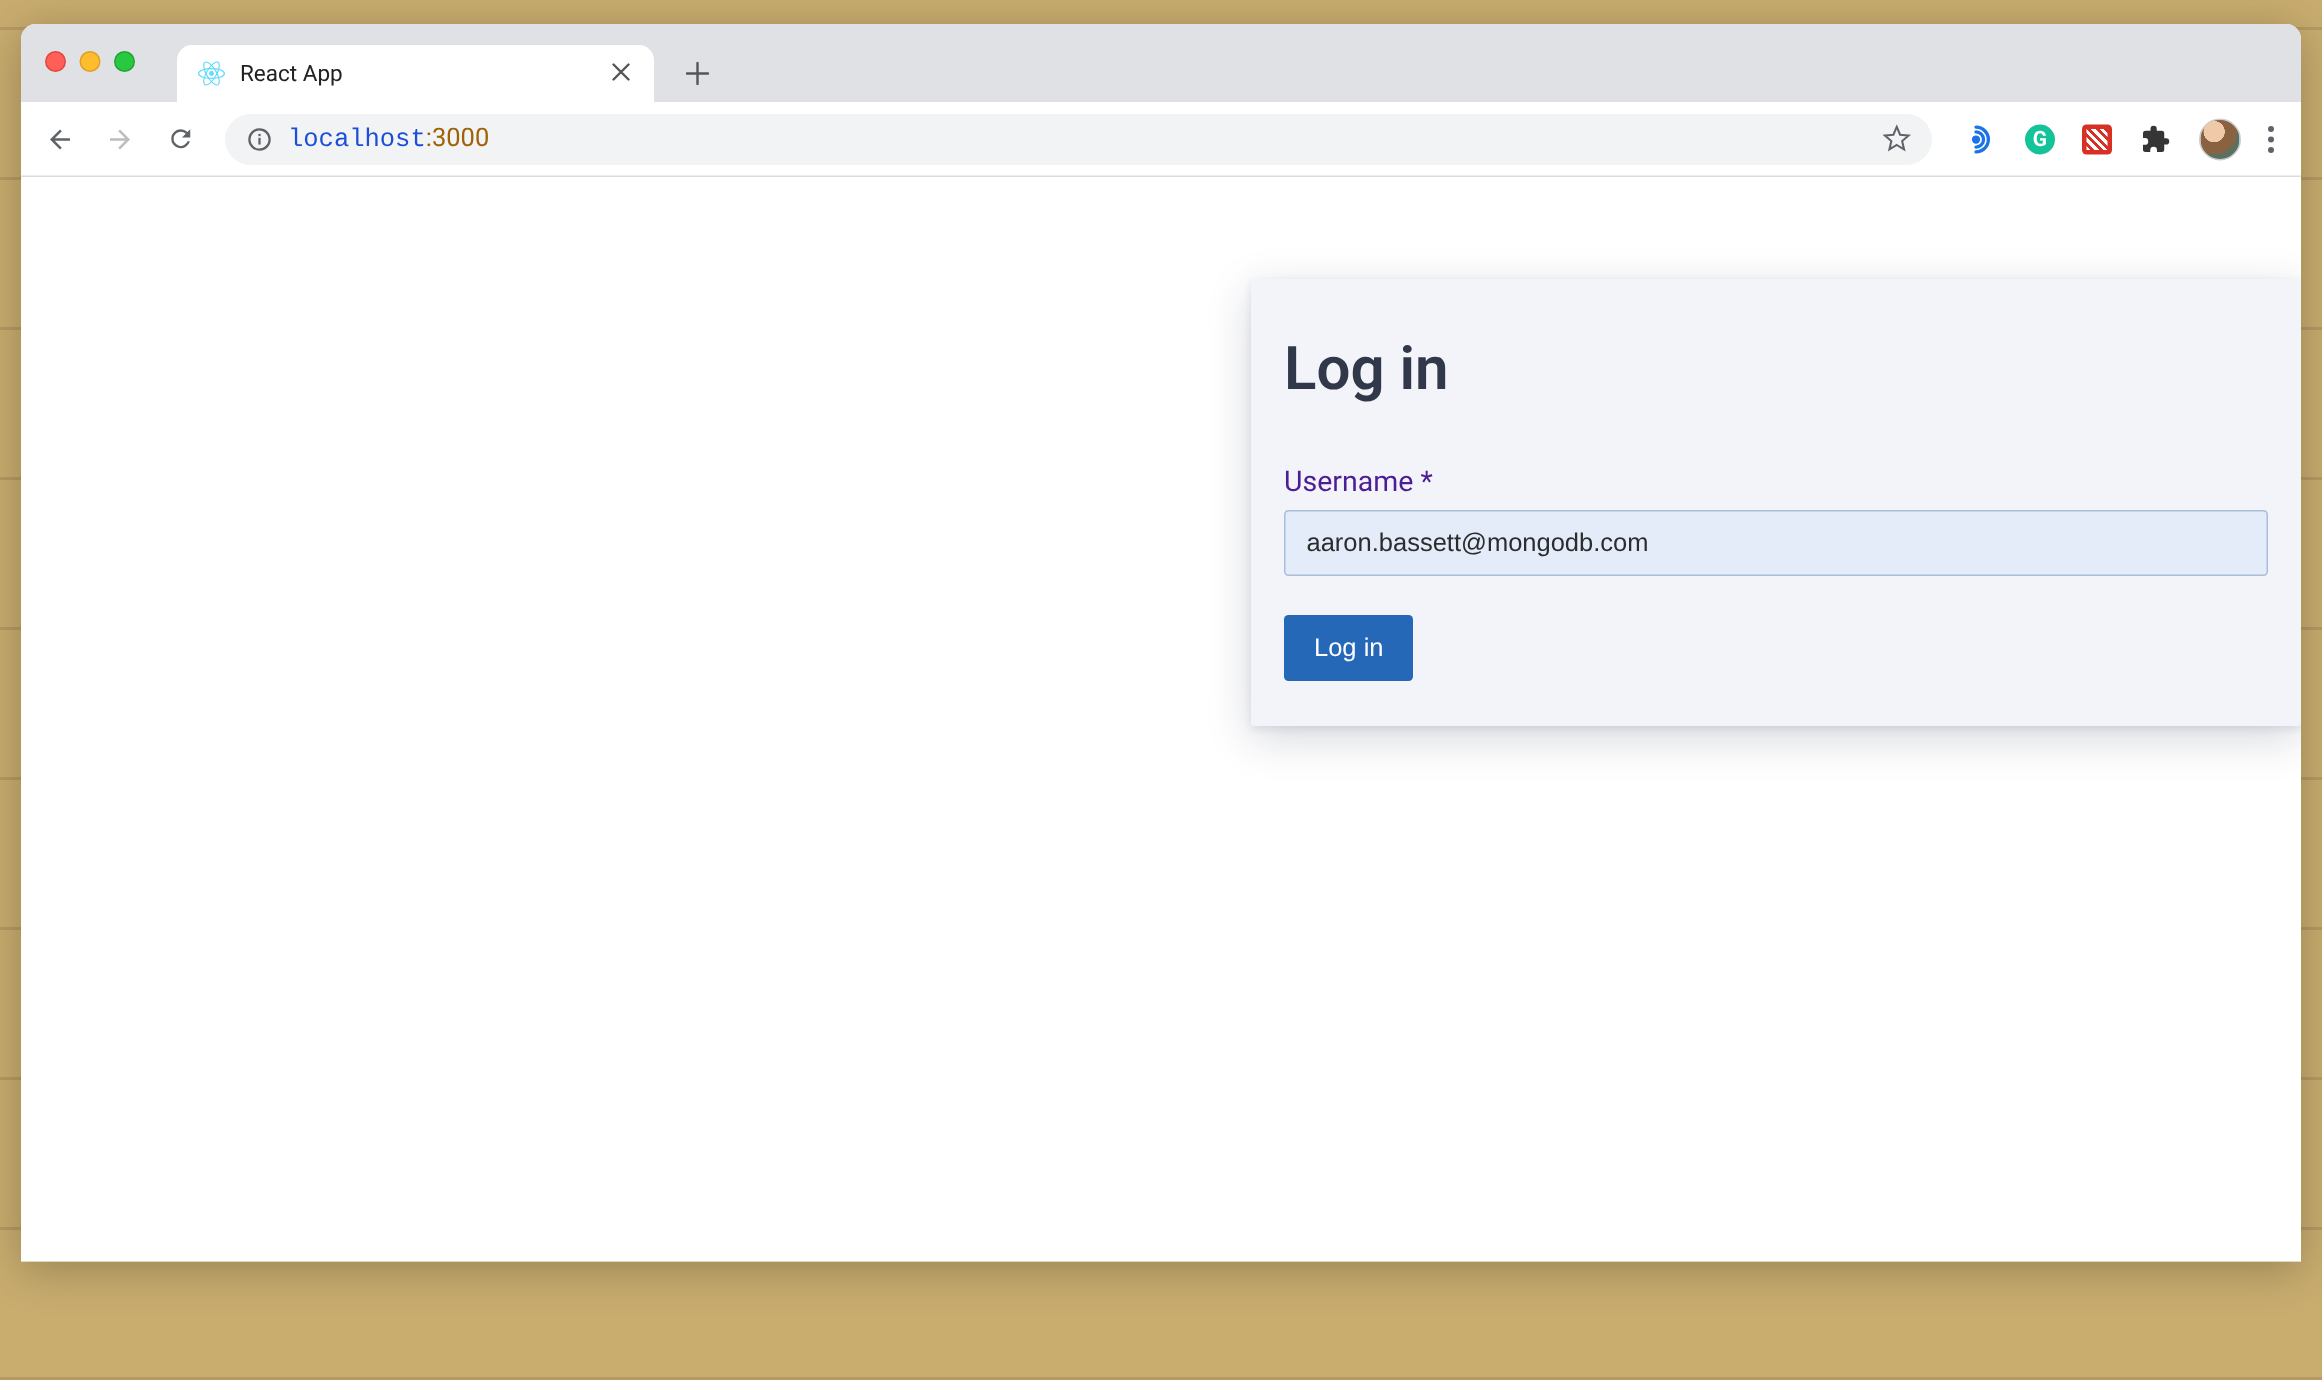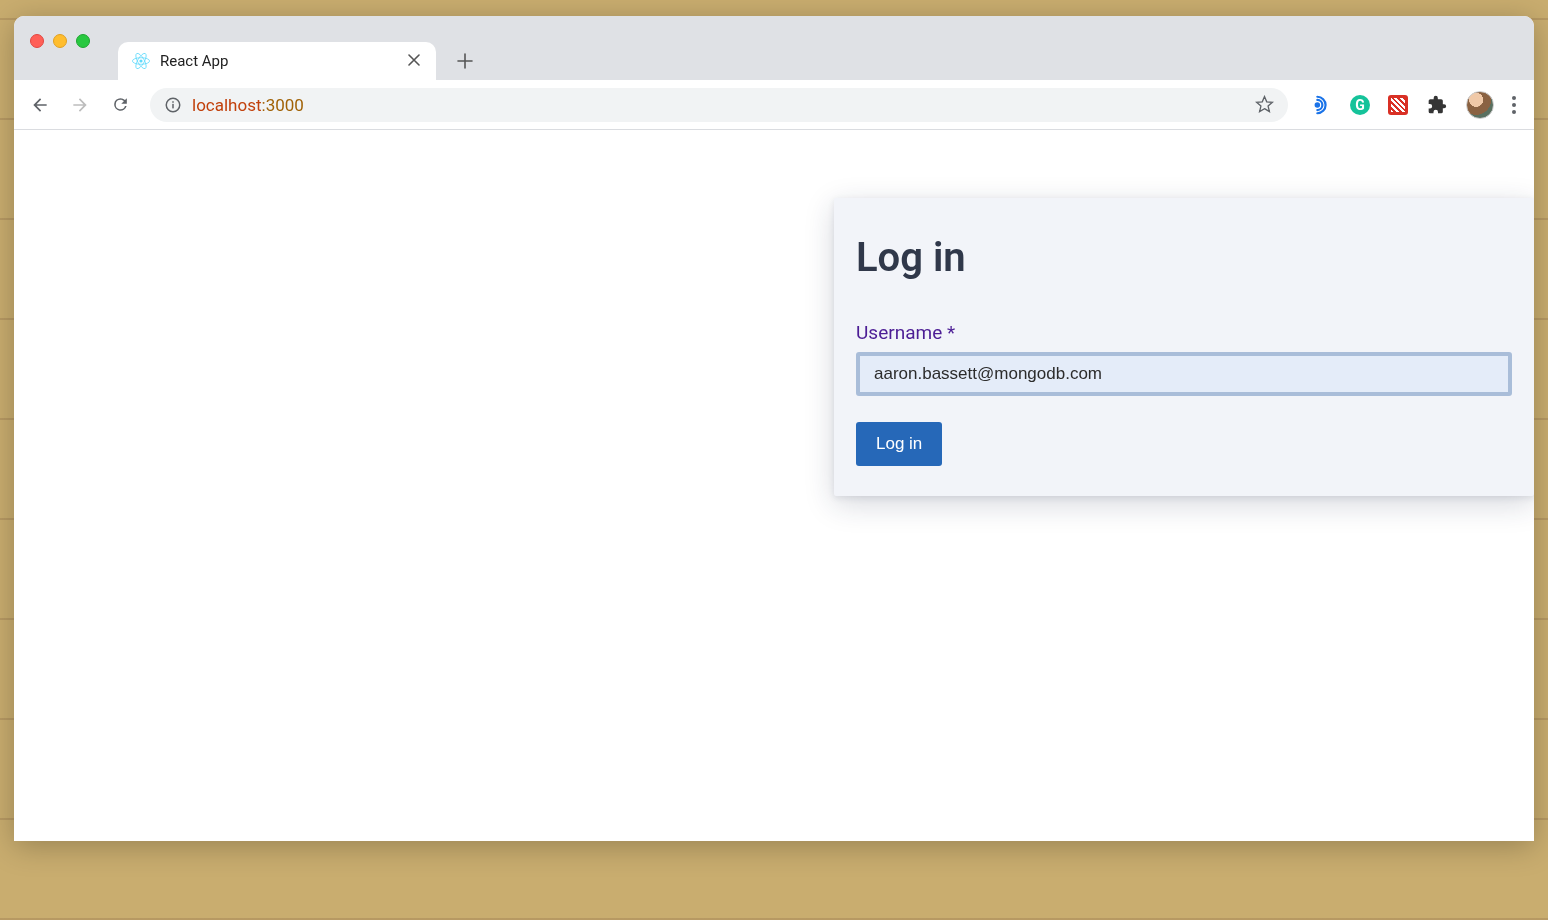--- a/index.html
+++ b/index.html
@@ -27,21 +27,21 @@
       background: #fff;
       border-radius: 10px 10px 0 0;
       box-shadow: 0 5px 30px rgba(0,0,0,0.25);
       overflow: hidden;
       display: flex;
       flex-direction: column;
     }
 
     
     .tab-strip {
-      height: 64px;
+      height: 52px;
       background: #dfe1e5;
       display: flex;
       align-items: flex-end;
       padding-left: 12px;
       position: relative;
     }
 
     .traffic-lights {
       display: flex;
       gap: 9px;
@@ -150,21 +150,21 @@
       height: 18px;
       color: #5f6368;
       flex-shrink: 0;
     }
 
     .url-text {
       flex: 1;
       display: flex;
       align-items: baseline;
     }
-    .url-host { color: #c2410c; }
+    .url-host { color: #1d4ed8; font-family: Liberation Mono, monospace; }
     .url-path { color: #a16207; }
 
     .url-star {
       color: #5f6368;
       cursor: pointer;
     }
 
     .ext-icons {
       display: flex;
       align-items: center;
@@ -229,21 +229,21 @@
       margin-bottom: 8px;
       display: block;
       margin-top: 40px;
     }
 
     .form-input {
       width: 100%;
       height: 44px;
       padding: 0 14px;
       font-size: 17px;
-      border: 4px solid #7f1d1d;
+      border: 1px solid #7f1d1d;
       border-radius: 3px;
       background: #fff;
       color: #2c2c2c;
       outline: none;
     }
     .form-input.autofilled {
       background: #e4ecf9;
       border-color: #a9bdd9;
     }
     .form-input.focused {

